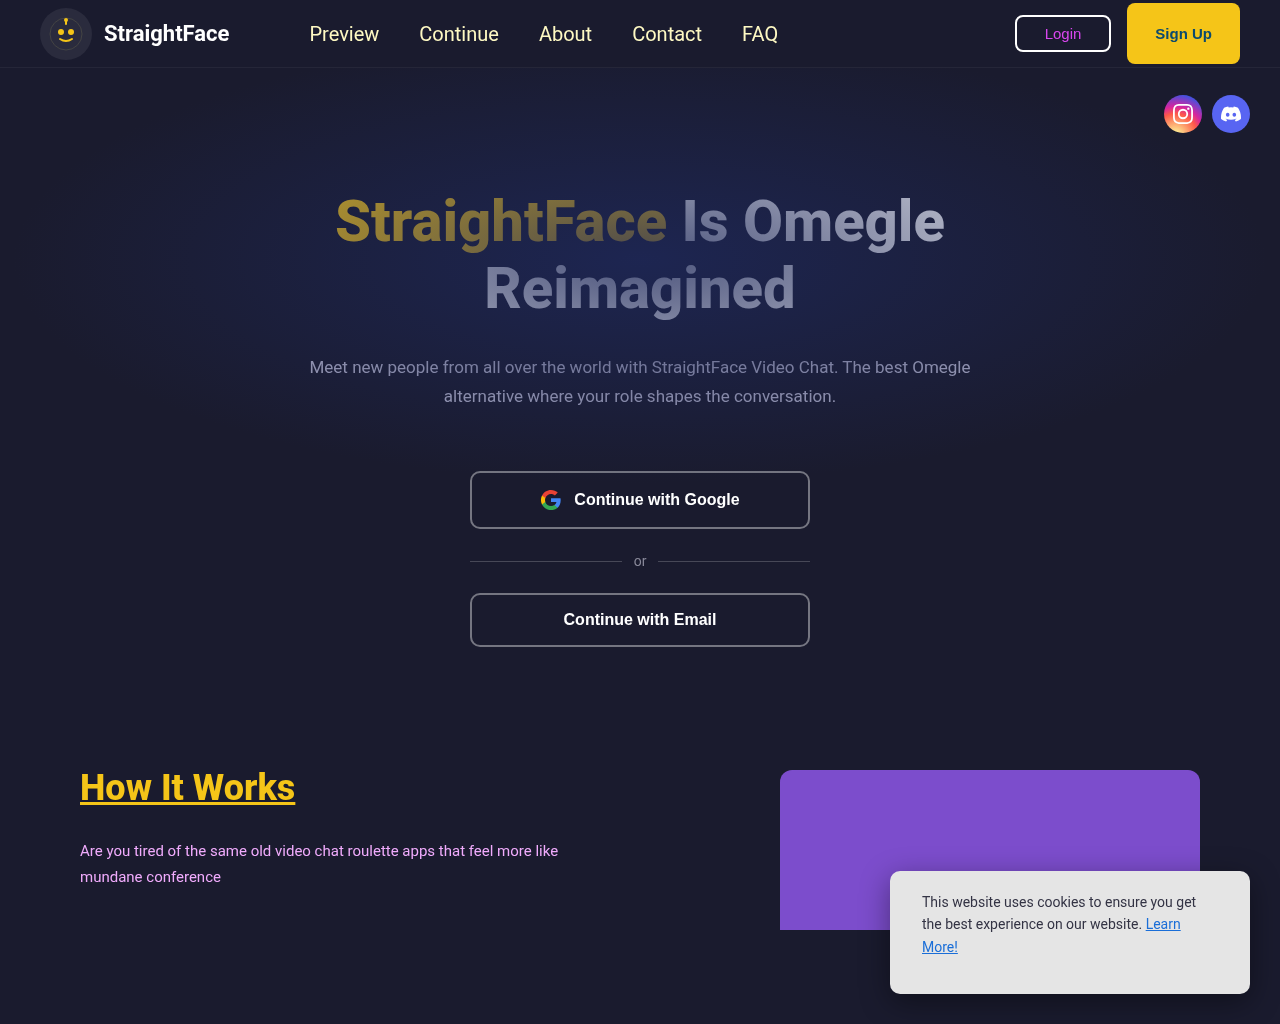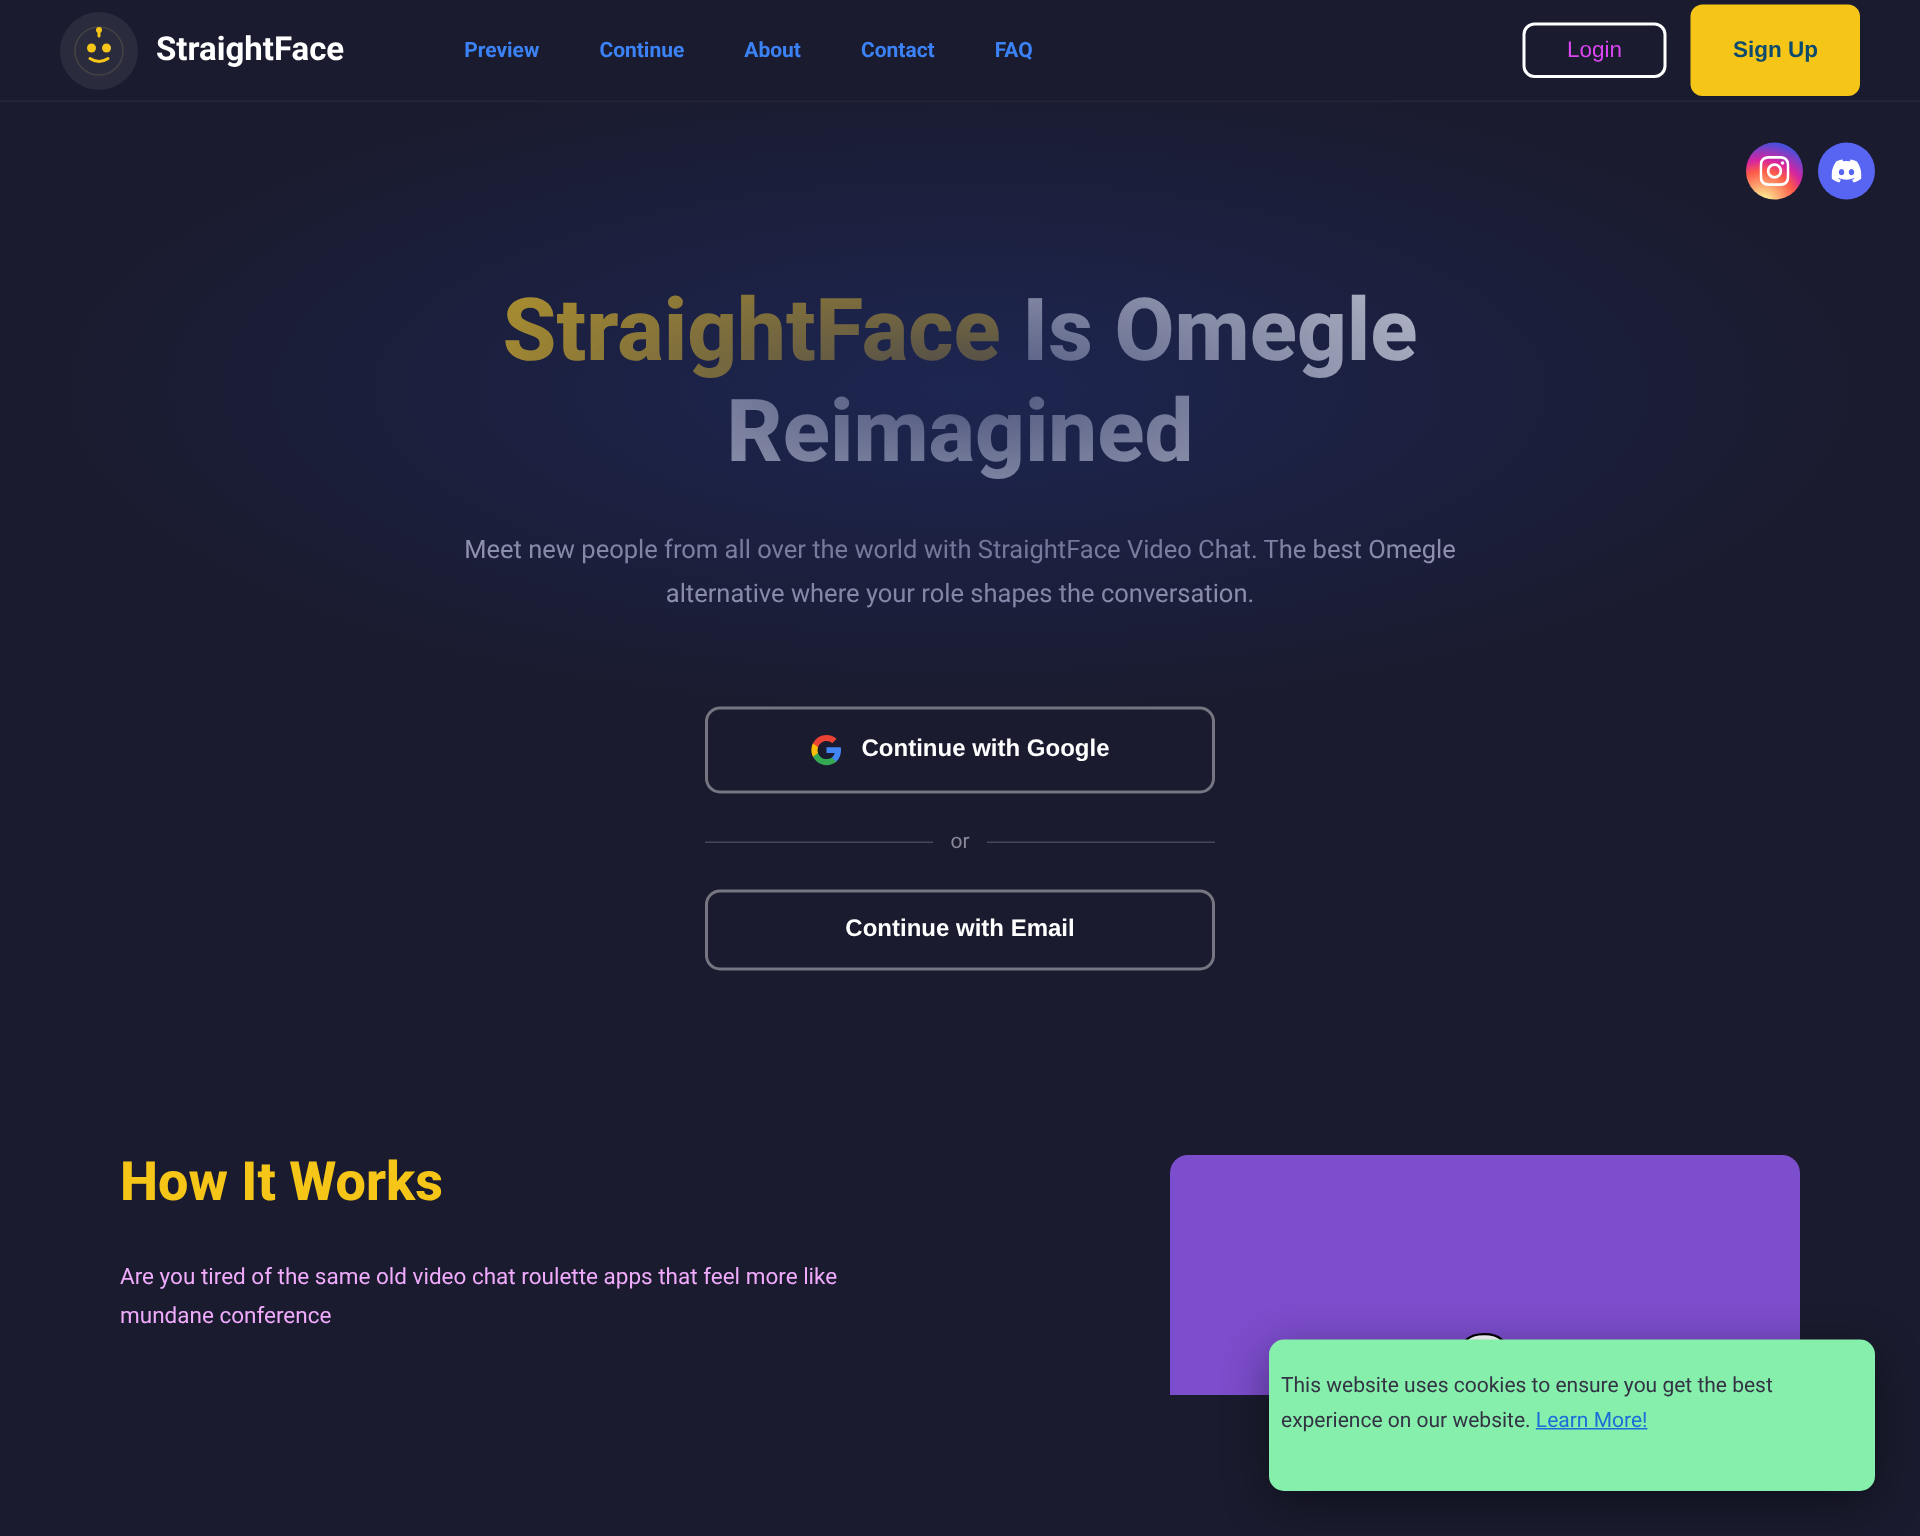--- a/index.html
+++ b/index.html
@@ -56,24 +56,24 @@
 
     .nav-links {
       display: flex;
       align-items: center;
       gap: 40px;
       margin-left: 80px;
       flex: 1;
     }
 
     .nav-link {
-      color: #3b82f6;
+      color: #fef9c3;
       text-decoration: none;
-      font-size: 14px;
-      font-weight: 700;
+      font-size: 20px;
+      font-weight: 400;
       cursor: pointer;
     }
 
     .nav-actions {
       display: flex;
       align-items: center;
       gap: 16px;
     }
 
     .btn-login {
@@ -244,20 +244,21 @@
     .how-it-works {
       padding: 60px 80px 40px;
       position: relative;
     }
 
     .how-it-works-title {
       font-size: 36px;
       font-weight: 800;
       color: #f5c518;
       margin-bottom: 30px;
+      text-decoration: underline;
     }
 
     .how-it-works-text {
       font-size: 15px;
       color: #f0abfc;
       line-height: 1.7;
       max-width: 500px;
     }
 
     
@@ -277,24 +278,24 @@
       left: 50%;
       transform: translateX(-50%);
       font-size: 28px;
     }
 
     
     .cookie-banner {
       position: fixed;
       bottom: 30px;
       right: 30px;
-      width: 404px;
-      background: #86efac;
+      width: 360px;
+      background: #e5e5e5;
       border-radius: 10px;
-      padding: 20px 8px;
+      padding: 20px 32px;
       box-shadow: 0 8px 30px rgba(0,0,0,0.4);
       z-index: 100;
     }
 
     .cookie-text {
       font-size: 14px;
       color: #333344;
       line-height: 1.6;
       margin-bottom: 16px;
     }

